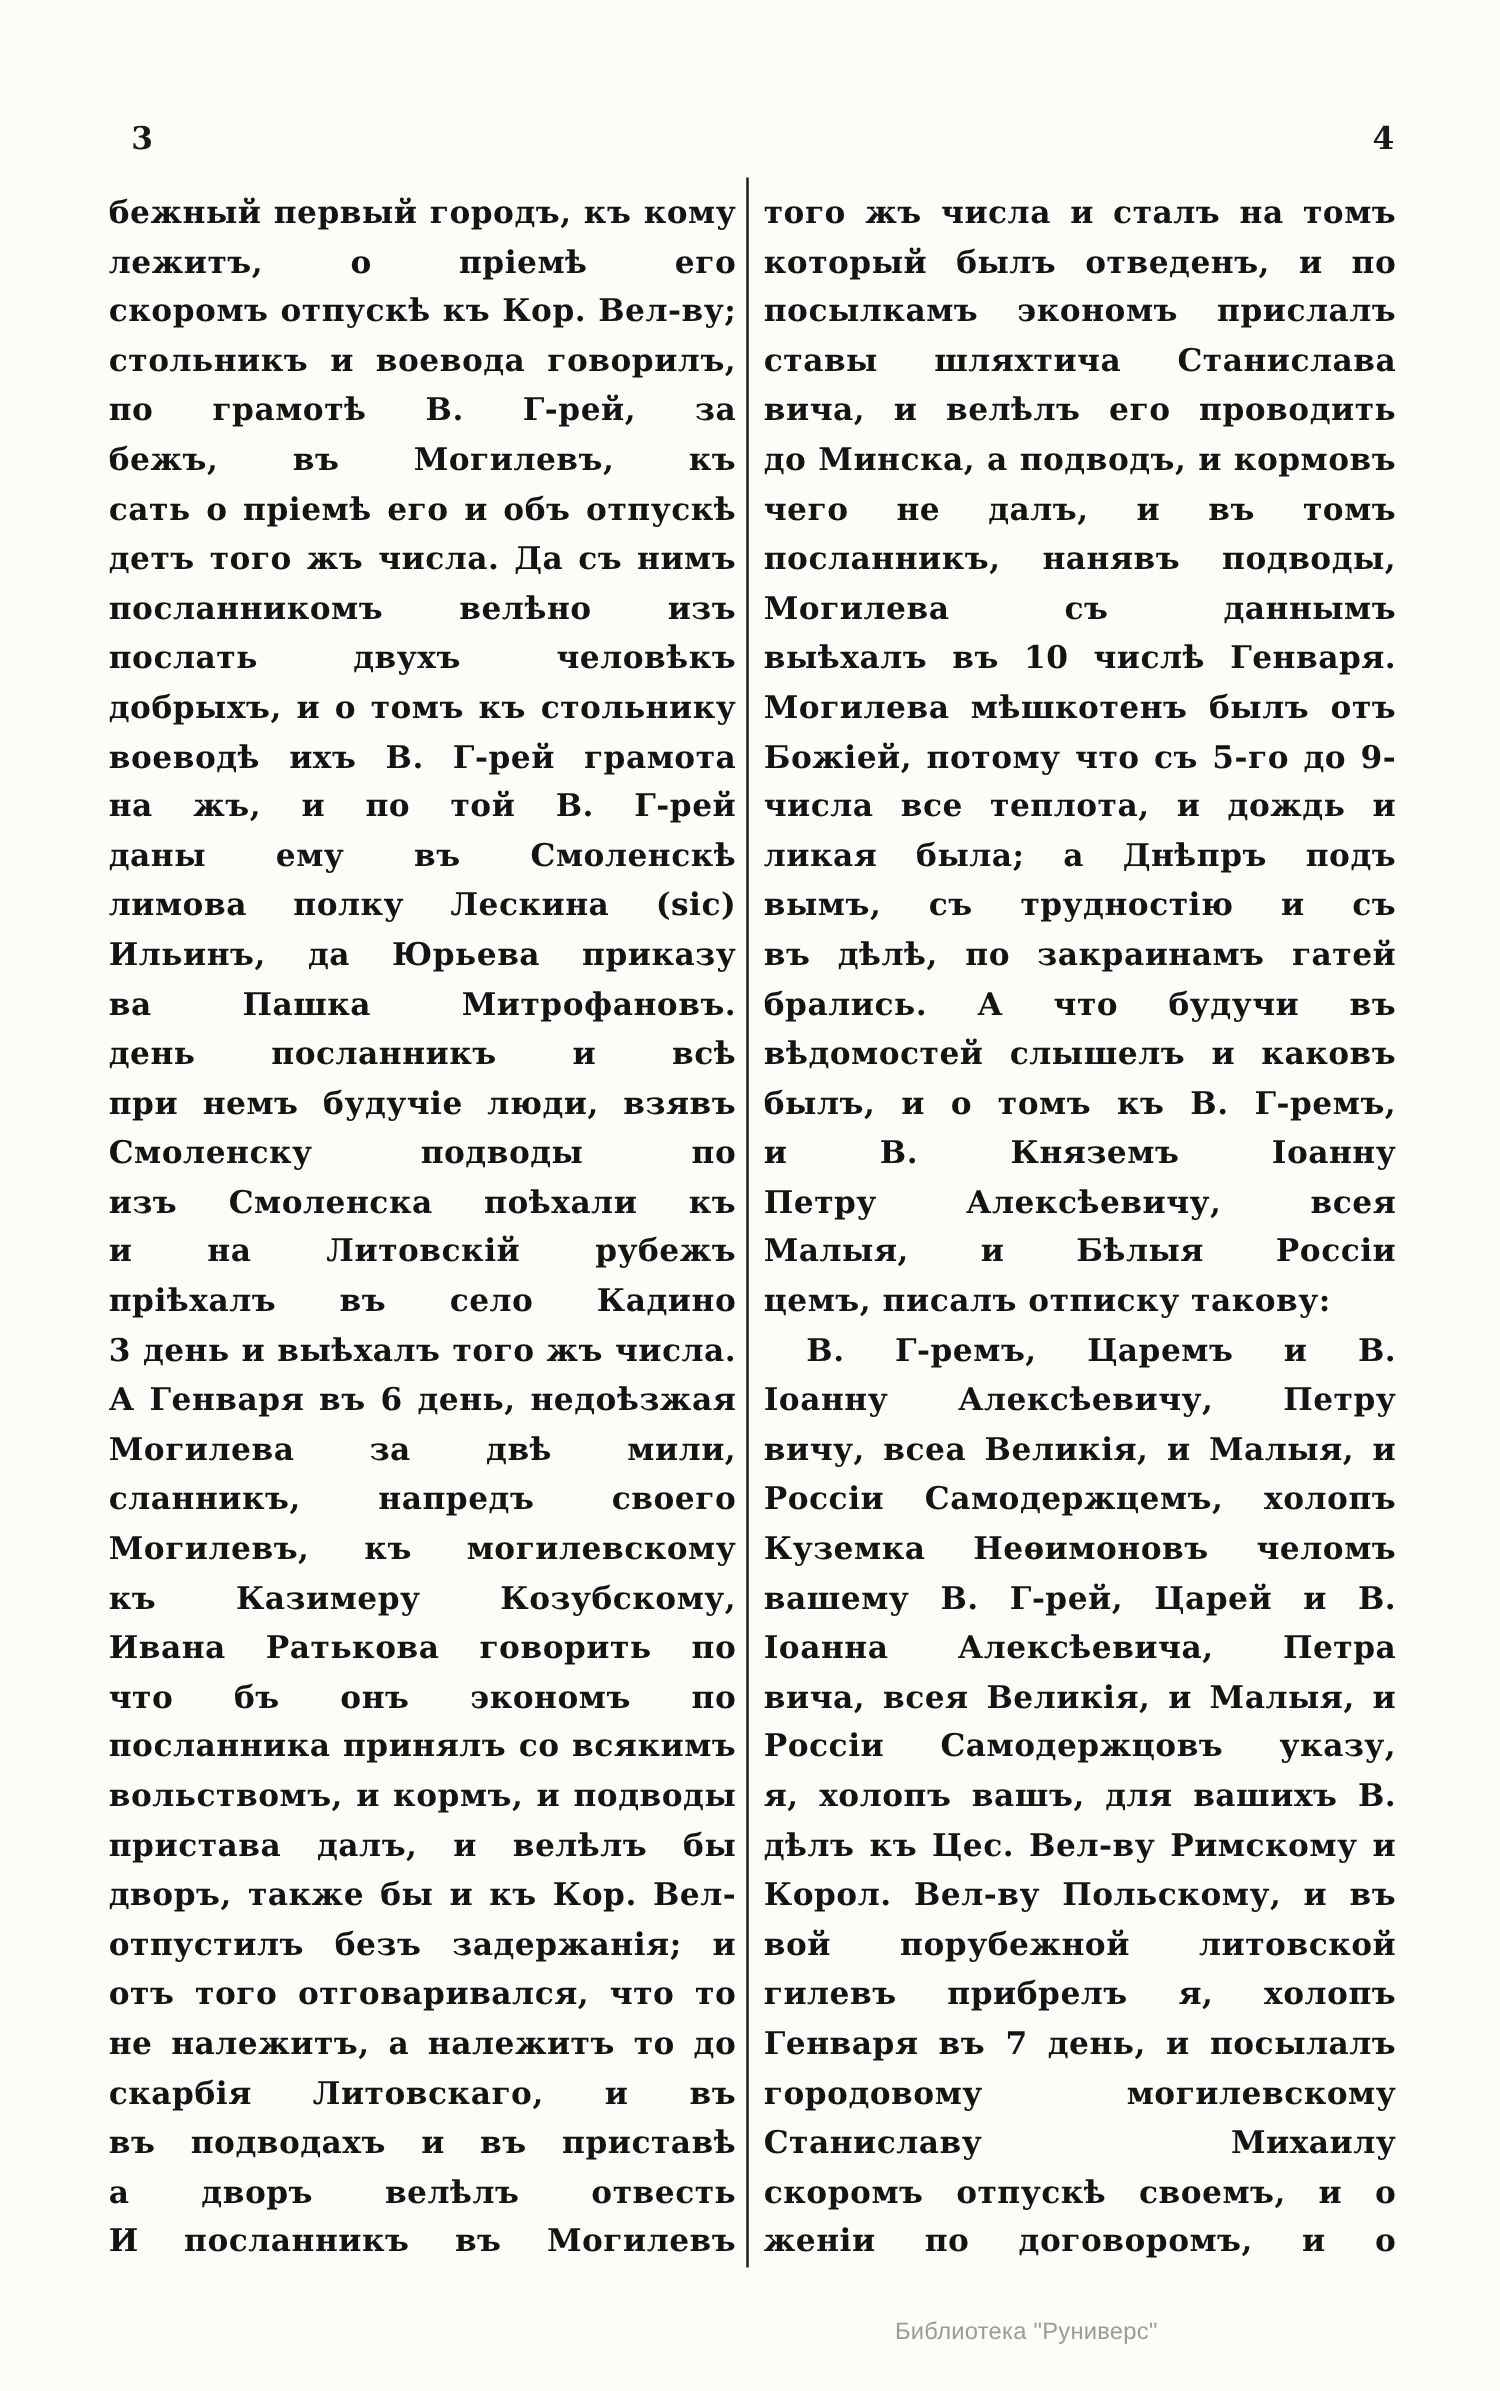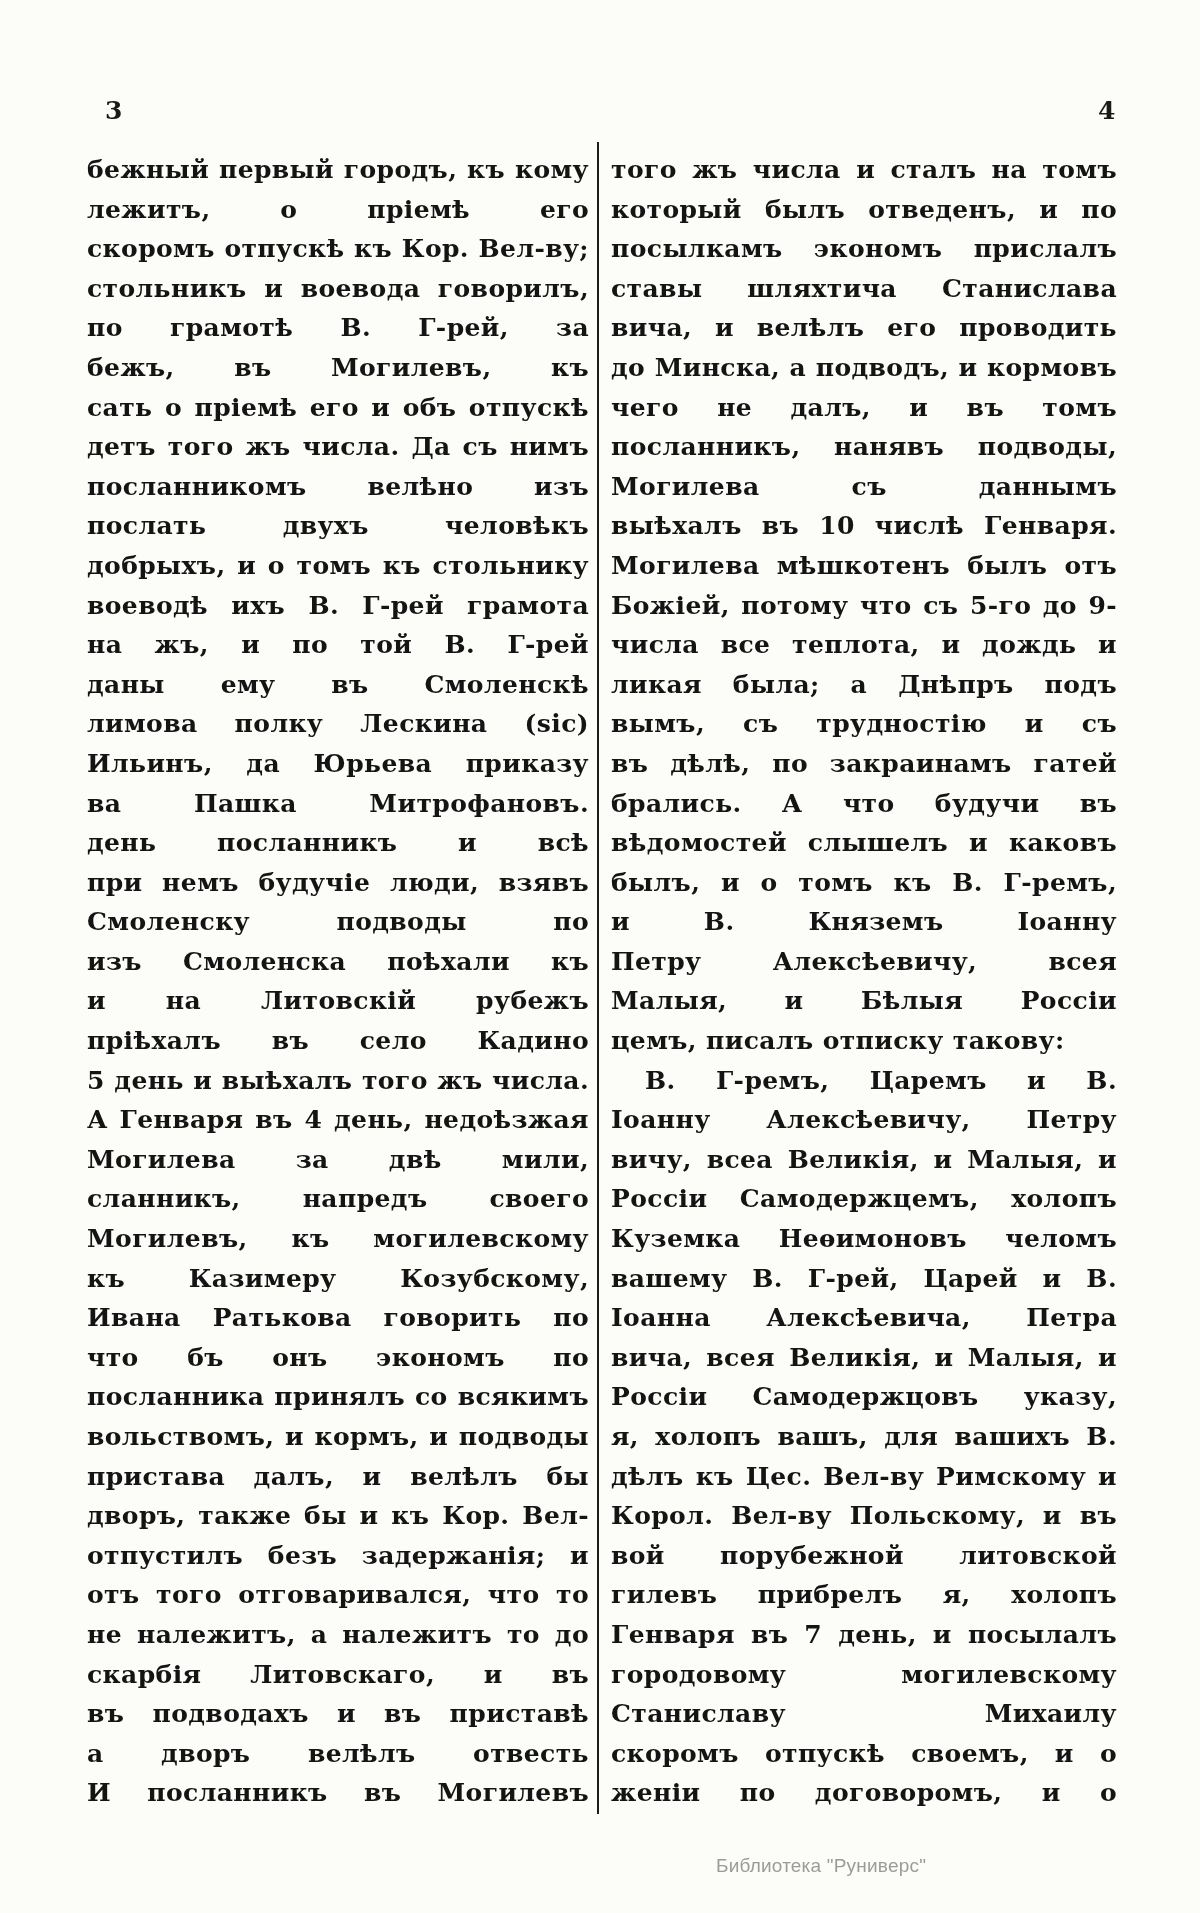--- a/index.html
+++ b/index.html
@@ -97,22 +97,22 @@
       <div class="line">даны ему въ Смоленскѣ стрѣльцы Ви-</div>
       <div class="line">лимова полку Лескина (sic) Пашка</div>
       <div class="line">Ильинъ, да Юрьева приказу Амбромо-</div>
       <div class="line">ва Пашка Митрофановъ. Генваря въ 3</div>
       <div class="line">день посланникъ и всѣ Государевы</div>
       <div class="line">при немъ будучіе люди, взявъ въ</div>
       <div class="line">Смоленску подводы по подорожнимъ,</div>
       <div class="line">изъ Смоленска поѣхали къ рубежу,</div>
       <div class="line">и на Литовскій рубежъ посланникъ</div>
       <div class="line">пріѣхалъ въ село Кадино Генваря въ</div>
-      <div class="line">5 день и выѣхалъ того жъ числа.</div>
-      <div class="line">А Генваря въ 4 день, недоѣзжая</div>
+      <div class="line">3 день и выѣхалъ того жъ числа.</div>
+      <div class="line">А Генваря въ 6 день, недоѣзжая</div>
       <div class="line">Могилева за двѣ мили, посылалъ по-</div>
       <div class="line">сланникъ, напредъ своего пріѣзду въ</div>
       <div class="line">Могилевъ, къ могилевскому эконому,</div>
       <div class="line">къ Казимеру Козубскому, подъячего</div>
       <div class="line">Ивана Ратькова говорить по наказу, и</div>
       <div class="line">что бъ онъ экономъ по договорамъ его</div>
       <div class="line">посланника принялъ со всякимъ удо-</div>
       <div class="line">вольствомъ, и кормъ, и подводы и</div>
       <div class="line">пристава далъ, и велѣлъ бы отвести</div>
       <div class="line">дворъ, также бы и къ Кор. Вел-ву</div>

